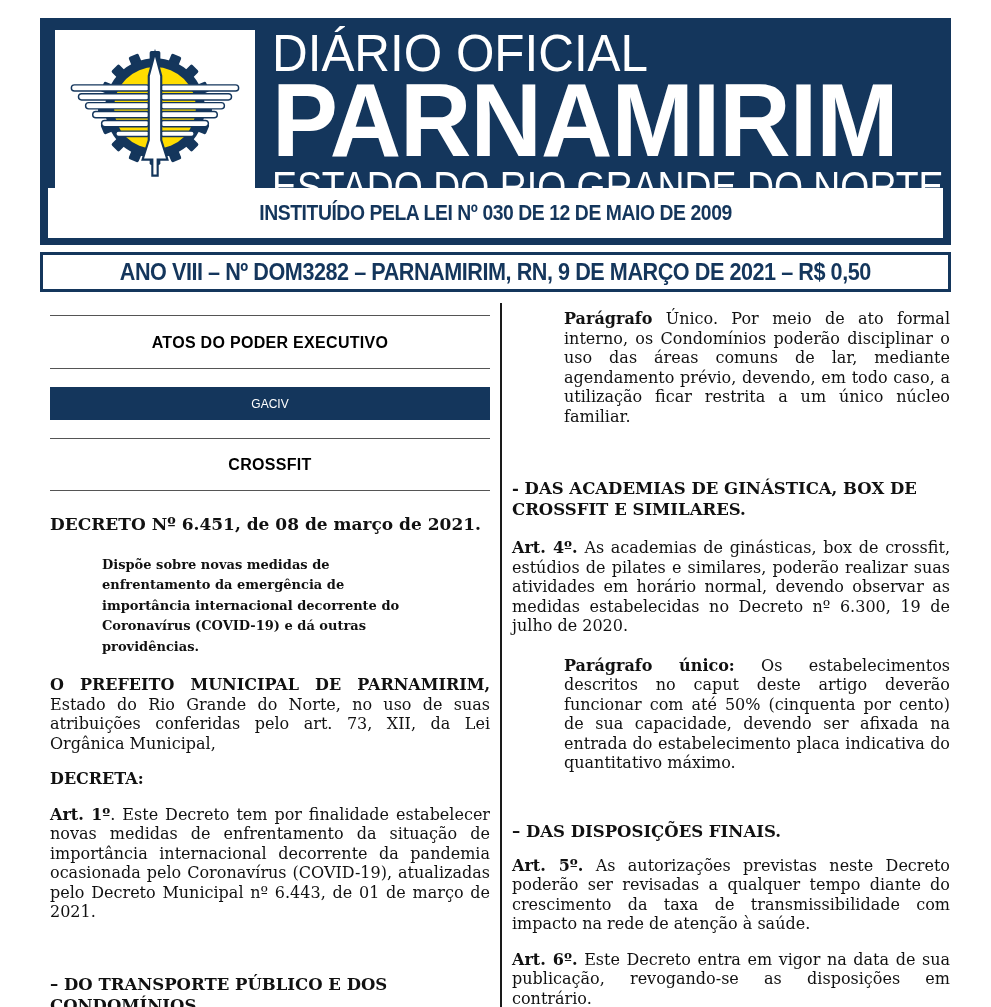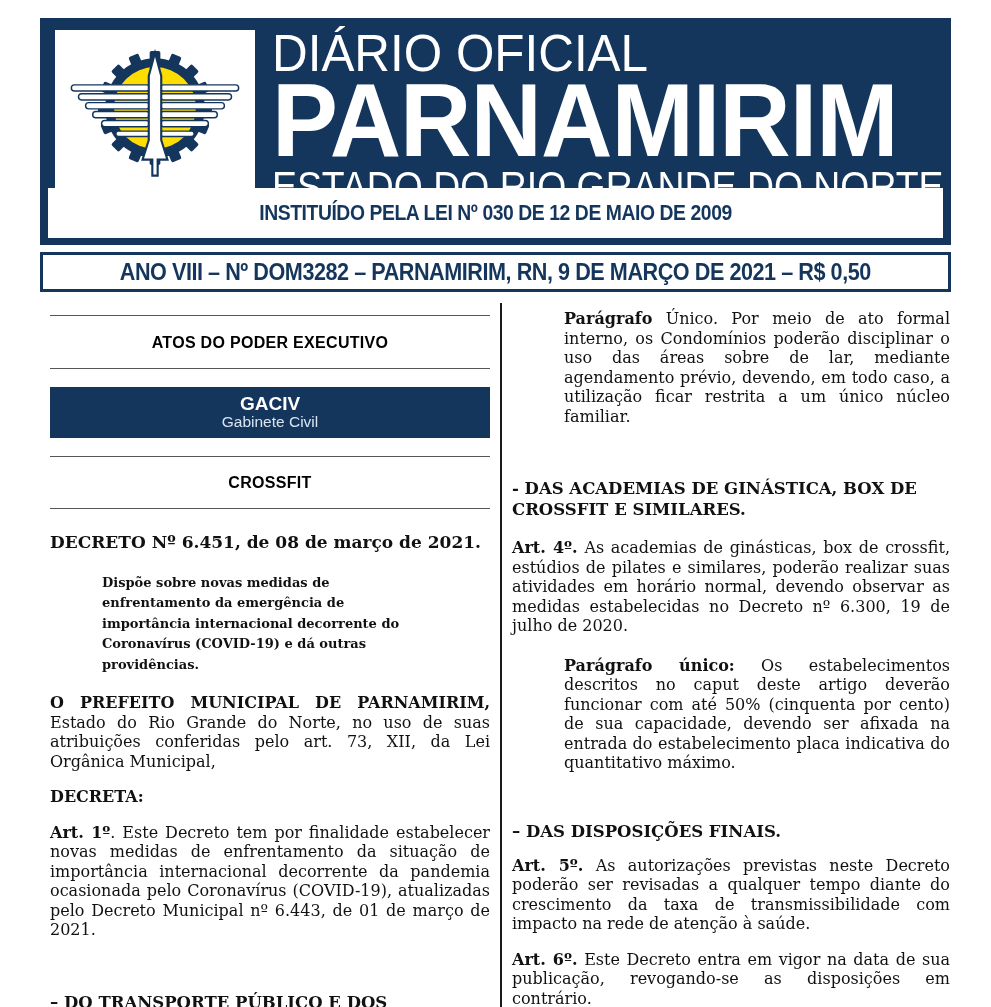--- a/index.html
+++ b/index.html
@@ -61,21 +61,21 @@
   .rule-3{margin-top:18px;}
   .rule-4{margin-top:16px;}
   .sans-heading{
     font-family:"Liberation Sans",sans-serif;font-weight:700;font-size:16px;
     text-align:center;letter-spacing:.3px;margin-top:17px;color:#000;
   }
   .dept-box{
     background:#14365C;text-align:center;margin-top:18px;padding:8px 0 7px 0;
     font-family:"Liberation Sans",sans-serif;
   }
-  .dept-acronym{color:#fff;font-weight:700;font-size:19px;line-height:18px;}
+  .dept-acronym{color:#fff;font-weight:400;font-size:12px;line-height:18px;}
   .dept-name{color:#D9E4F2;font-size:15.5px;line-height:18px;}
   .decree-title{font-weight:700;font-size:17px;margin-top:24px;}
   .ementa{
     margin:20px 0 0 52px;width:332px;font-weight:700;
     line-height:20.5px;font-size:13px;
   }
   .para{margin:16px 0 0 0;text-align:justify;}
   .para b{font-weight:700;}
   .indent-block{margin-left:52px;text-align:justify;}
   .serif-heading{font-weight:700;font-size:16.5px;line-height:21px;margin-top:52px;}
@@ -149,41 +149,40 @@
   </div>
 
   <div class="divider"></div>
 
   <div class="col col-left">
     <hr class="rule rule-1">
     <div class="sans-heading">ATOS DO PODER EXECUTIVO</div>
     <hr class="rule rule-2">
     <div class="dept-box">
       <div class="dept-acronym">GACIV</div>
-      <div class="dept-name">Gabinete Civil</div>
     </div>
     <hr class="rule rule-3">
     <div class="sans-heading" style="margin-top:16px;">CROSSFIT</div>
     <hr class="rule rule-4">
 
     <div class="decree-title">DECRETO Nº 6.451, de 08 de março de 2021.</div>
 
     <div class="ementa">Dispõe sobre novas medidas de enfrentamento da emergência de importância internacional decorrente do Coronavírus (COVID-19) e dá outras providências.</div>
 
     <p class="para" style="margin-top:18px;"><b>O PREFEITO MUNICIPAL DE PARNAMIRIM,</b><span> Estado do Rio Grande do Norte, no uso de suas atribuições conferidas pelo art. 73, XII, da Lei Orgânica Municipal,</span></p>
 
     <p class="para"><b>DECRETA:</b></p>
 
     <p class="para"><b>Art. 1º</b><span>. Este Decreto tem por finalidade estabelecer novas medidas de enfrentamento da situação de importância internacional decorrente da pandemia ocasionada pelo Coronavírus (COVID-19), atualizadas pelo Decreto Municipal nº 6.443, de 01 de março de 2021.</span></p>
 
     <div class="serif-heading">– DO TRANSPORTE PÚBLICO E DOS CONDOMÍNIOS.</div>
   </div>
 
   <div class="col col-right">
-    <p class="para indent-block first-block" style="margin-top:6px;"><b>Parágrafo</b><span> Único. Por meio de ato formal interno, os Condomínios poderão disciplinar o uso das áreas sobre de lar, mediante agendamento prévio, devendo, em todo caso, a utilização ficar restrita a um único núcleo familiar.</span></p>
+    <p class="para indent-block first-block" style="margin-top:6px;"><b>Parágrafo</b><span> Único. Por meio de ato formal interno, os Condomínios poderão disciplinar o uso das áreas comuns de lar, mediante agendamento prévio, devendo, em todo caso, a utilização ficar restrita a um único núcleo familiar.</span></p>
 
     <div class="serif-heading">- DAS ACADEMIAS DE GINÁSTICA, BOX DE CROSSFIT E SIMILARES.</div>
 
     <p class="para art4"><b>Art. 4º.</b><span> As academias de ginásticas, box de crossfit, estúdios de pilates e similares, poderão realizar suas atividades em horário normal, devendo observar as medidas estabelecidas no Decreto nº 6.300, 19 de julho de 2020.</span></p>
 
     <p class="para indent-block par2"><b>Parágrafo único:</b><span> Os estabelecimentos descritos no caput deste artigo deverão funcionar com até 50% (cinquenta por cento) de sua capacidade, devendo ser afixada na entrada do estabelecimento placa indicativa do quantitativo máximo.</span></p>
 
     <div class="serif-heading tight">– DAS DISPOSIÇÕES FINAIS.</div>
 
     <p class="para art5"><b>Art. 5º.</b><span> As autorizações previstas neste Decreto poderão ser revisadas a qualquer tempo diante do crescimento da taxa de transmissibilidade com impacto na rede de atenção à saúde.</span></p>

